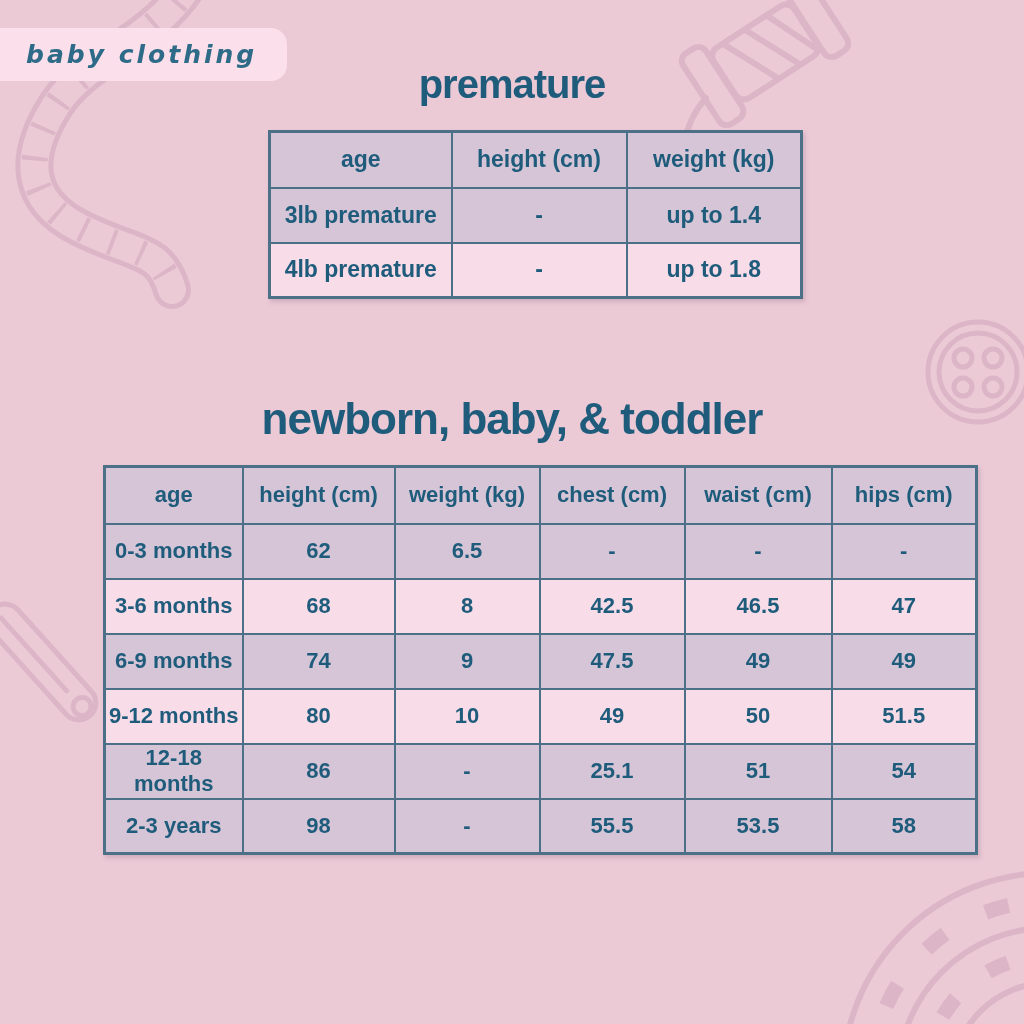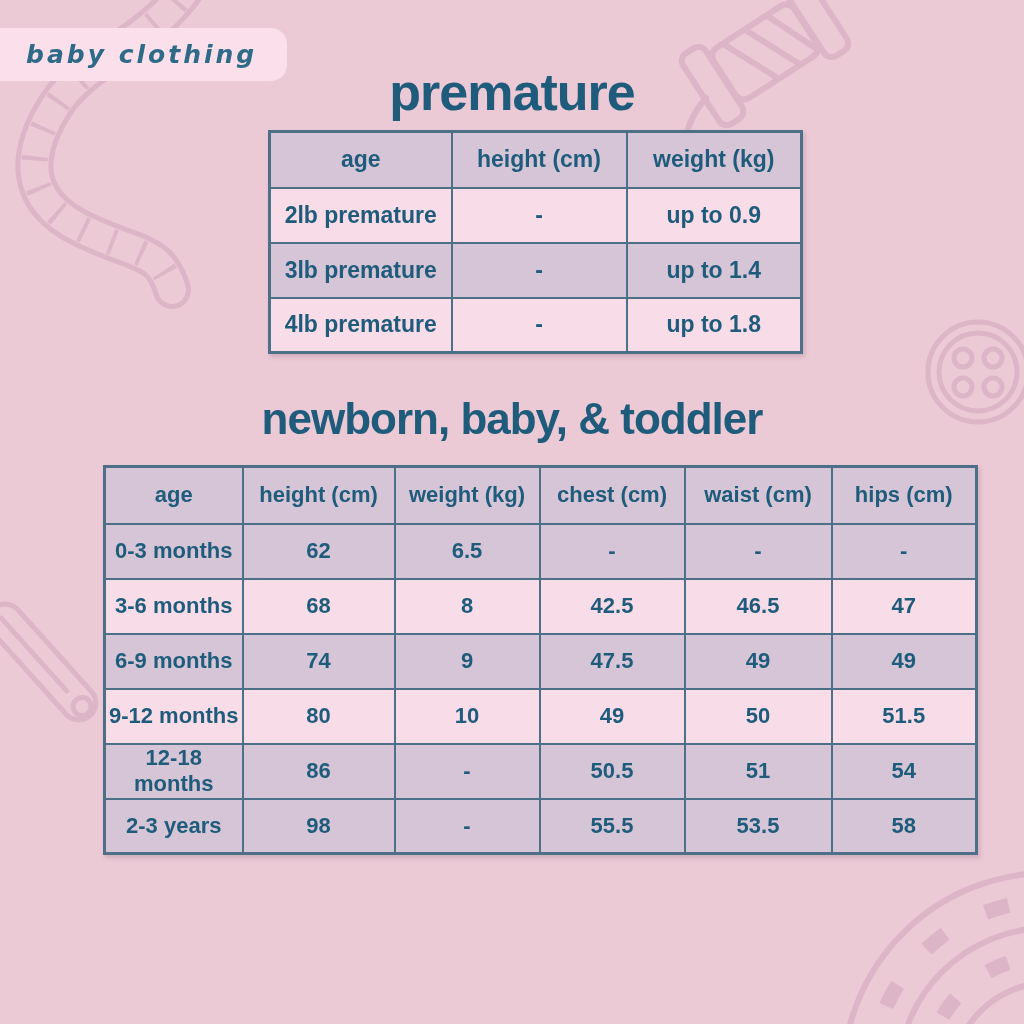--- a/index.html
+++ b/index.html
@@ -17,21 +17,21 @@
     font-size:25px;letter-spacing:3px;
     font-family:"DejaVu Sans",sans-serif;
   }
 
   
   .title{
     position:absolute;left:0;width:1024px;text-align:center;margin:0;
     color:#1f5c7c;font-weight:bold;letter-spacing:-1px;
     font-family:"Liberation Sans",sans-serif;
   }
-  #t1{top:62px;font-size:52px;text-align:center;}
+  #t1{top:62px;font-size:40px;text-align:center;}
   #t2{top:394px;font-size:44px;}
 
   
   .tbl{
     position:absolute;border-collapse:collapse;table-layout:fixed;
     color:#1f5c7c;text-align:center;font-weight:bold;
     border:3px solid #4d7089;
     box-shadow:2px 3px 4px rgba(130,95,115,.25);
     margin-left:25px;
   }
@@ -114,25 +114,20 @@
         <col style="width:175px">
       </colgroup>
     <thead>
       <tr>
         <th>age</th>
         <th>height (cm)</th>
         <th>weight (kg)</th>
       </tr>
     </thead>
     <tbody>
-      <tr class="r-p">
-        <td>2lb premature</td>
-        <td>-</td>
-        <td>up to 0.9</td>
-      </tr>
       <tr class="r-l">
         <td>3lb premature</td>
         <td>-</td>
         <td>up to 1.4</td>
       </tr>
       <tr class="r-p">
         <td>4lb premature</td>
         <td>-</td>
         <td>up to 1.8</td>
       </tr>
@@ -190,21 +185,21 @@
         <td>80</td>
         <td>10</td>
         <td>49</td>
         <td>50</td>
         <td>51.5</td>
       </tr>
       <tr class="r-l">
         <td>12-18 months</td>
         <td>86</td>
         <td>-</td>
-        <td>50.5</td>
+        <td>25.1</td>
         <td>51</td>
         <td>54</td>
       </tr>
       <tr class="r-l">
         <td>2-3 years</td>
         <td>98</td>
         <td>-</td>
         <td>55.5</td>
         <td>53.5</td>
         <td>58</td>

